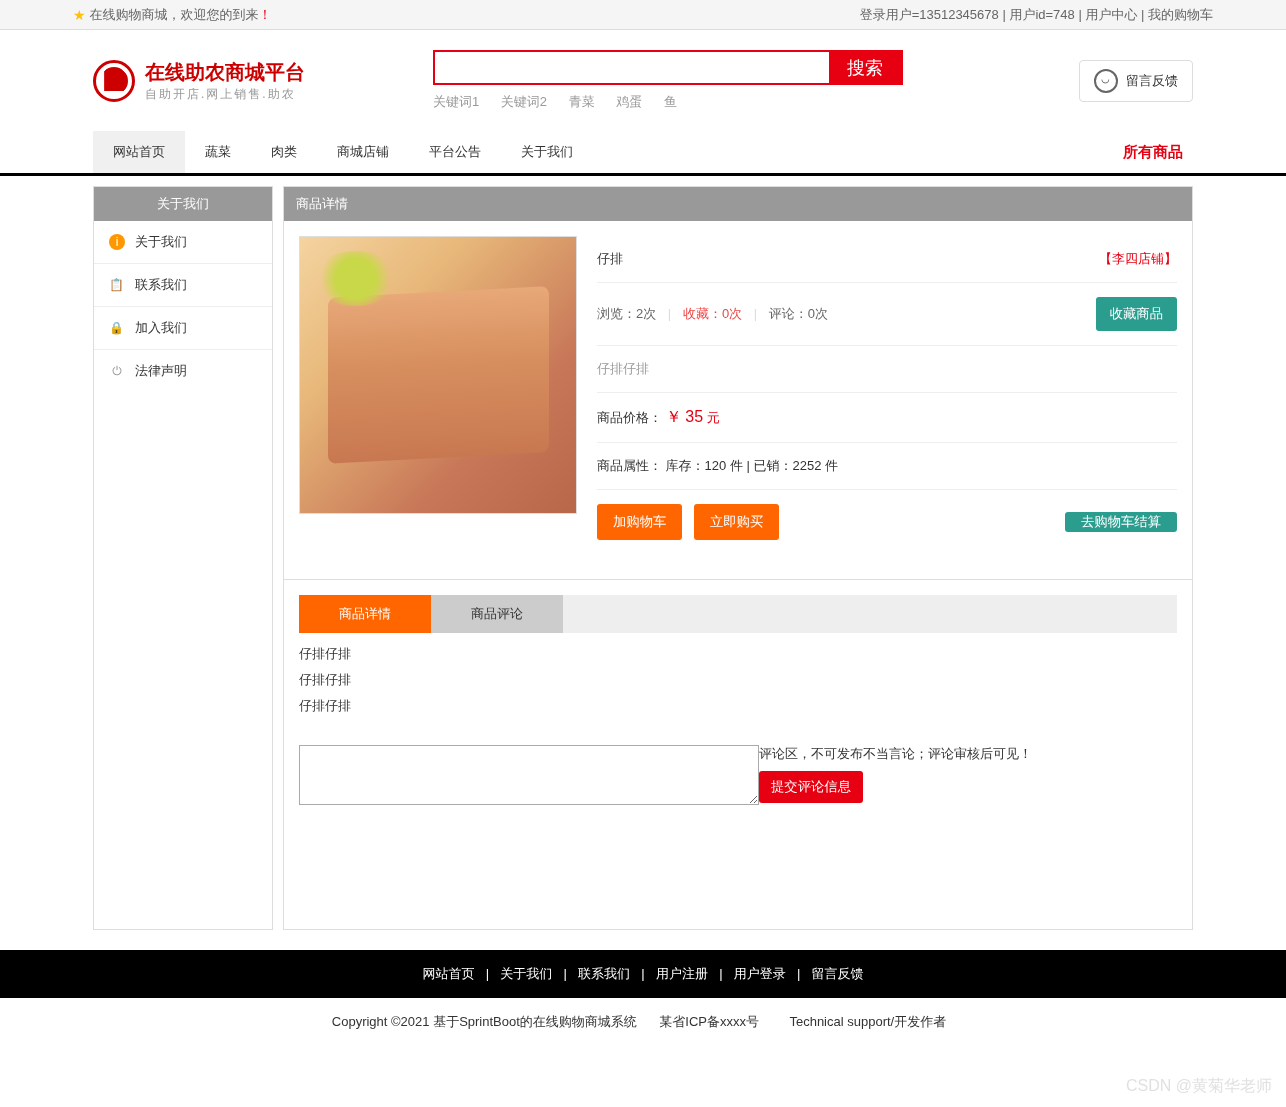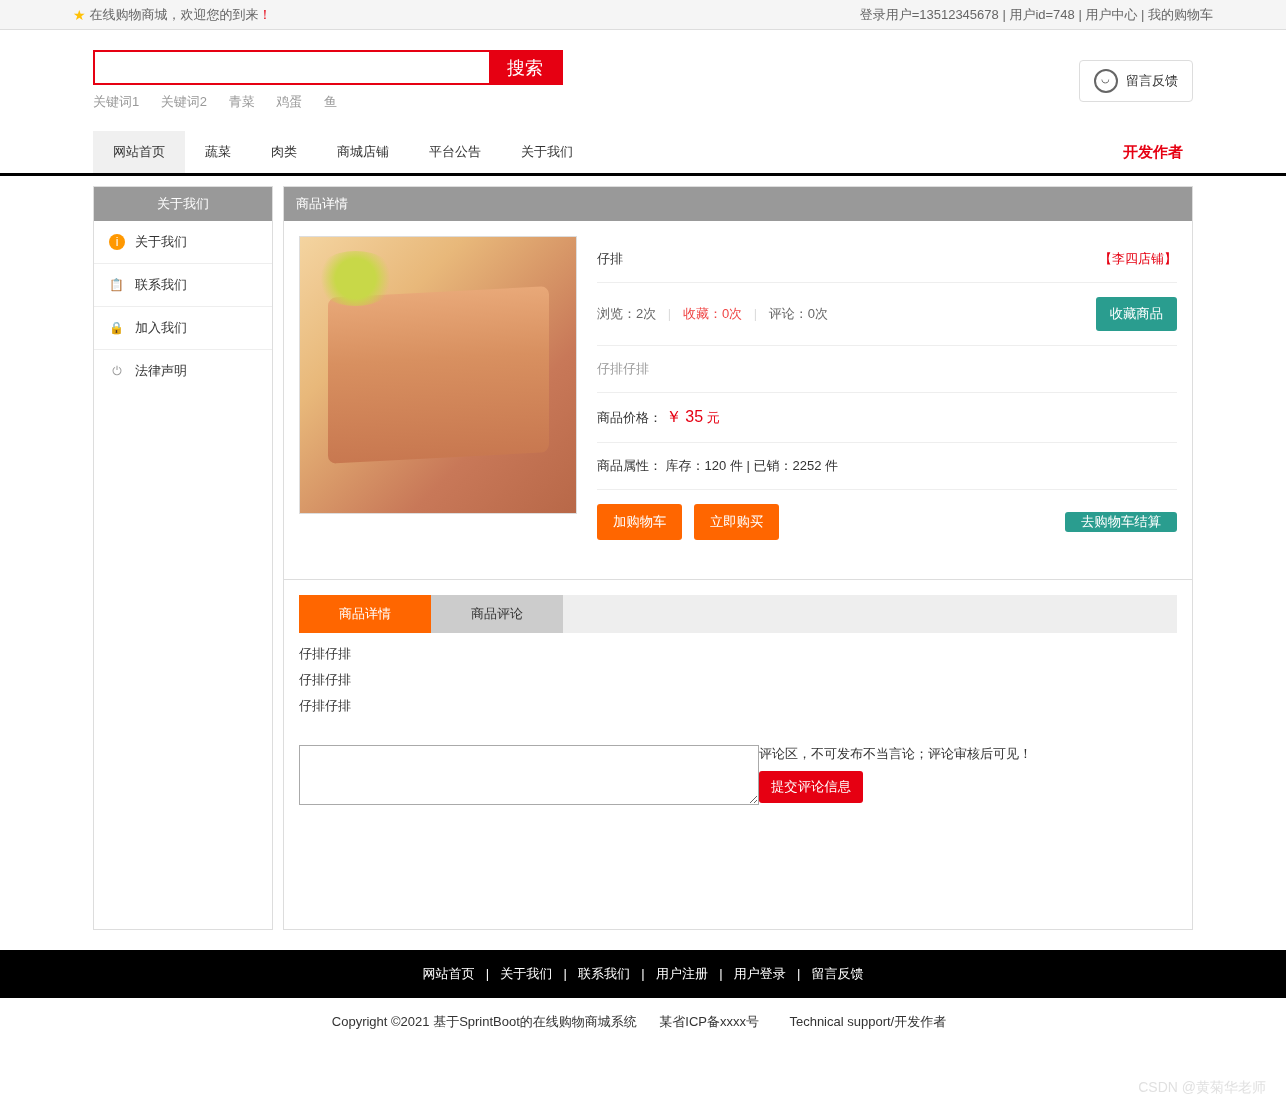--- a/index.html
+++ b/index.html
@@ -90,21 +90,21 @@
     .comment-right { flex: 1; }
     .comment-note { color: #333; margin-bottom: 8px; }
     .submit-btn { background: #e60012; color: #fff; border: none; padding: 7px 12px; border-radius: 3px; cursor: pointer; }
     
     
     .footer-nav { background: #000; color: #fff; padding: 15px 0; text-align: center; margin-top: 20px; }
     .footer-nav a { color: #fff; text-decoration: none; margin: 0 4px; }
     .footer-copy { text-align: center; padding: 15px 0; color: #333; }
     .footer-copy a { color: #333; text-decoration: none; margin: 0 8px; }
     
-    .watermark { position: fixed; bottom: 10px; right: 20px; color: #ccc; font-size: 14px; opacity: 0.6; }
+    .watermark { position: fixed; bottom: 10px; right: 14px; color: #ccc; font-size: 16px; opacity: 0.6; }
   </style>
 </head>
 <body>
 
 <div class="top-bar">
   <div class="top-bar-inner">
     <div class="top-left">
       <span class="star-icon">★</span>
       <span>在线购物商城，欢迎您的到来</span>
       <span class="exclaim">！</span>
@@ -113,20 +113,27 @@
       <span>登录用户=13512345678</span> | 
       <span>用户id=748</span> | 
       <a href="#">用户中心</a> | 
       <a href="#">我的购物车</a>
     </div>
   </div>
 </div>
 
 <div class="header">
   <div class="header-inner">
+    <div class="logo-area">
+      <div class="logo-circle"></div>
+      <div class="logo-text">
+        <h1>在线助农商城平台</h1>
+        <p>自助开店.网上销售.助农</p>
+      </div>
+    </div>
     <div class="search-area">
       <div class="search-box">
         <input type="text" class="search-input" style="">
         <button class="search-btn">搜索</button>
       </div>
       <div class="search-keywords">
         <a href="#">关键词1</a>
         <a href="#">关键词2</a>
         <a href="#">青菜</a>
         <a href="#">鸡蛋</a>
@@ -143,21 +150,21 @@
 <div class="nav-bar">
   <div class="nav-inner">
     <div class="nav-menu">
       <div class="nav-item active">网站首页</div>
       <div class="nav-item">蔬菜</div>
       <div class="nav-item">肉类</div>
       <div class="nav-item">商城店铺</div>
       <div class="nav-item">平台公告</div>
       <div class="nav-item">关于我们</div>
     </div>
-    <div class="nav-all">开发作者</div>
+    <div class="nav-all">所有商品</div>
   </div>
 </div>
 
 <div class="main">
   <div class="sidebar">
     <div class="sidebar-header">关于我们</div>
     <div class="sidebar-item">
       <span class="sidebar-icon icon-orange">i</span>
       <span>关于我们</span>
     </div>

